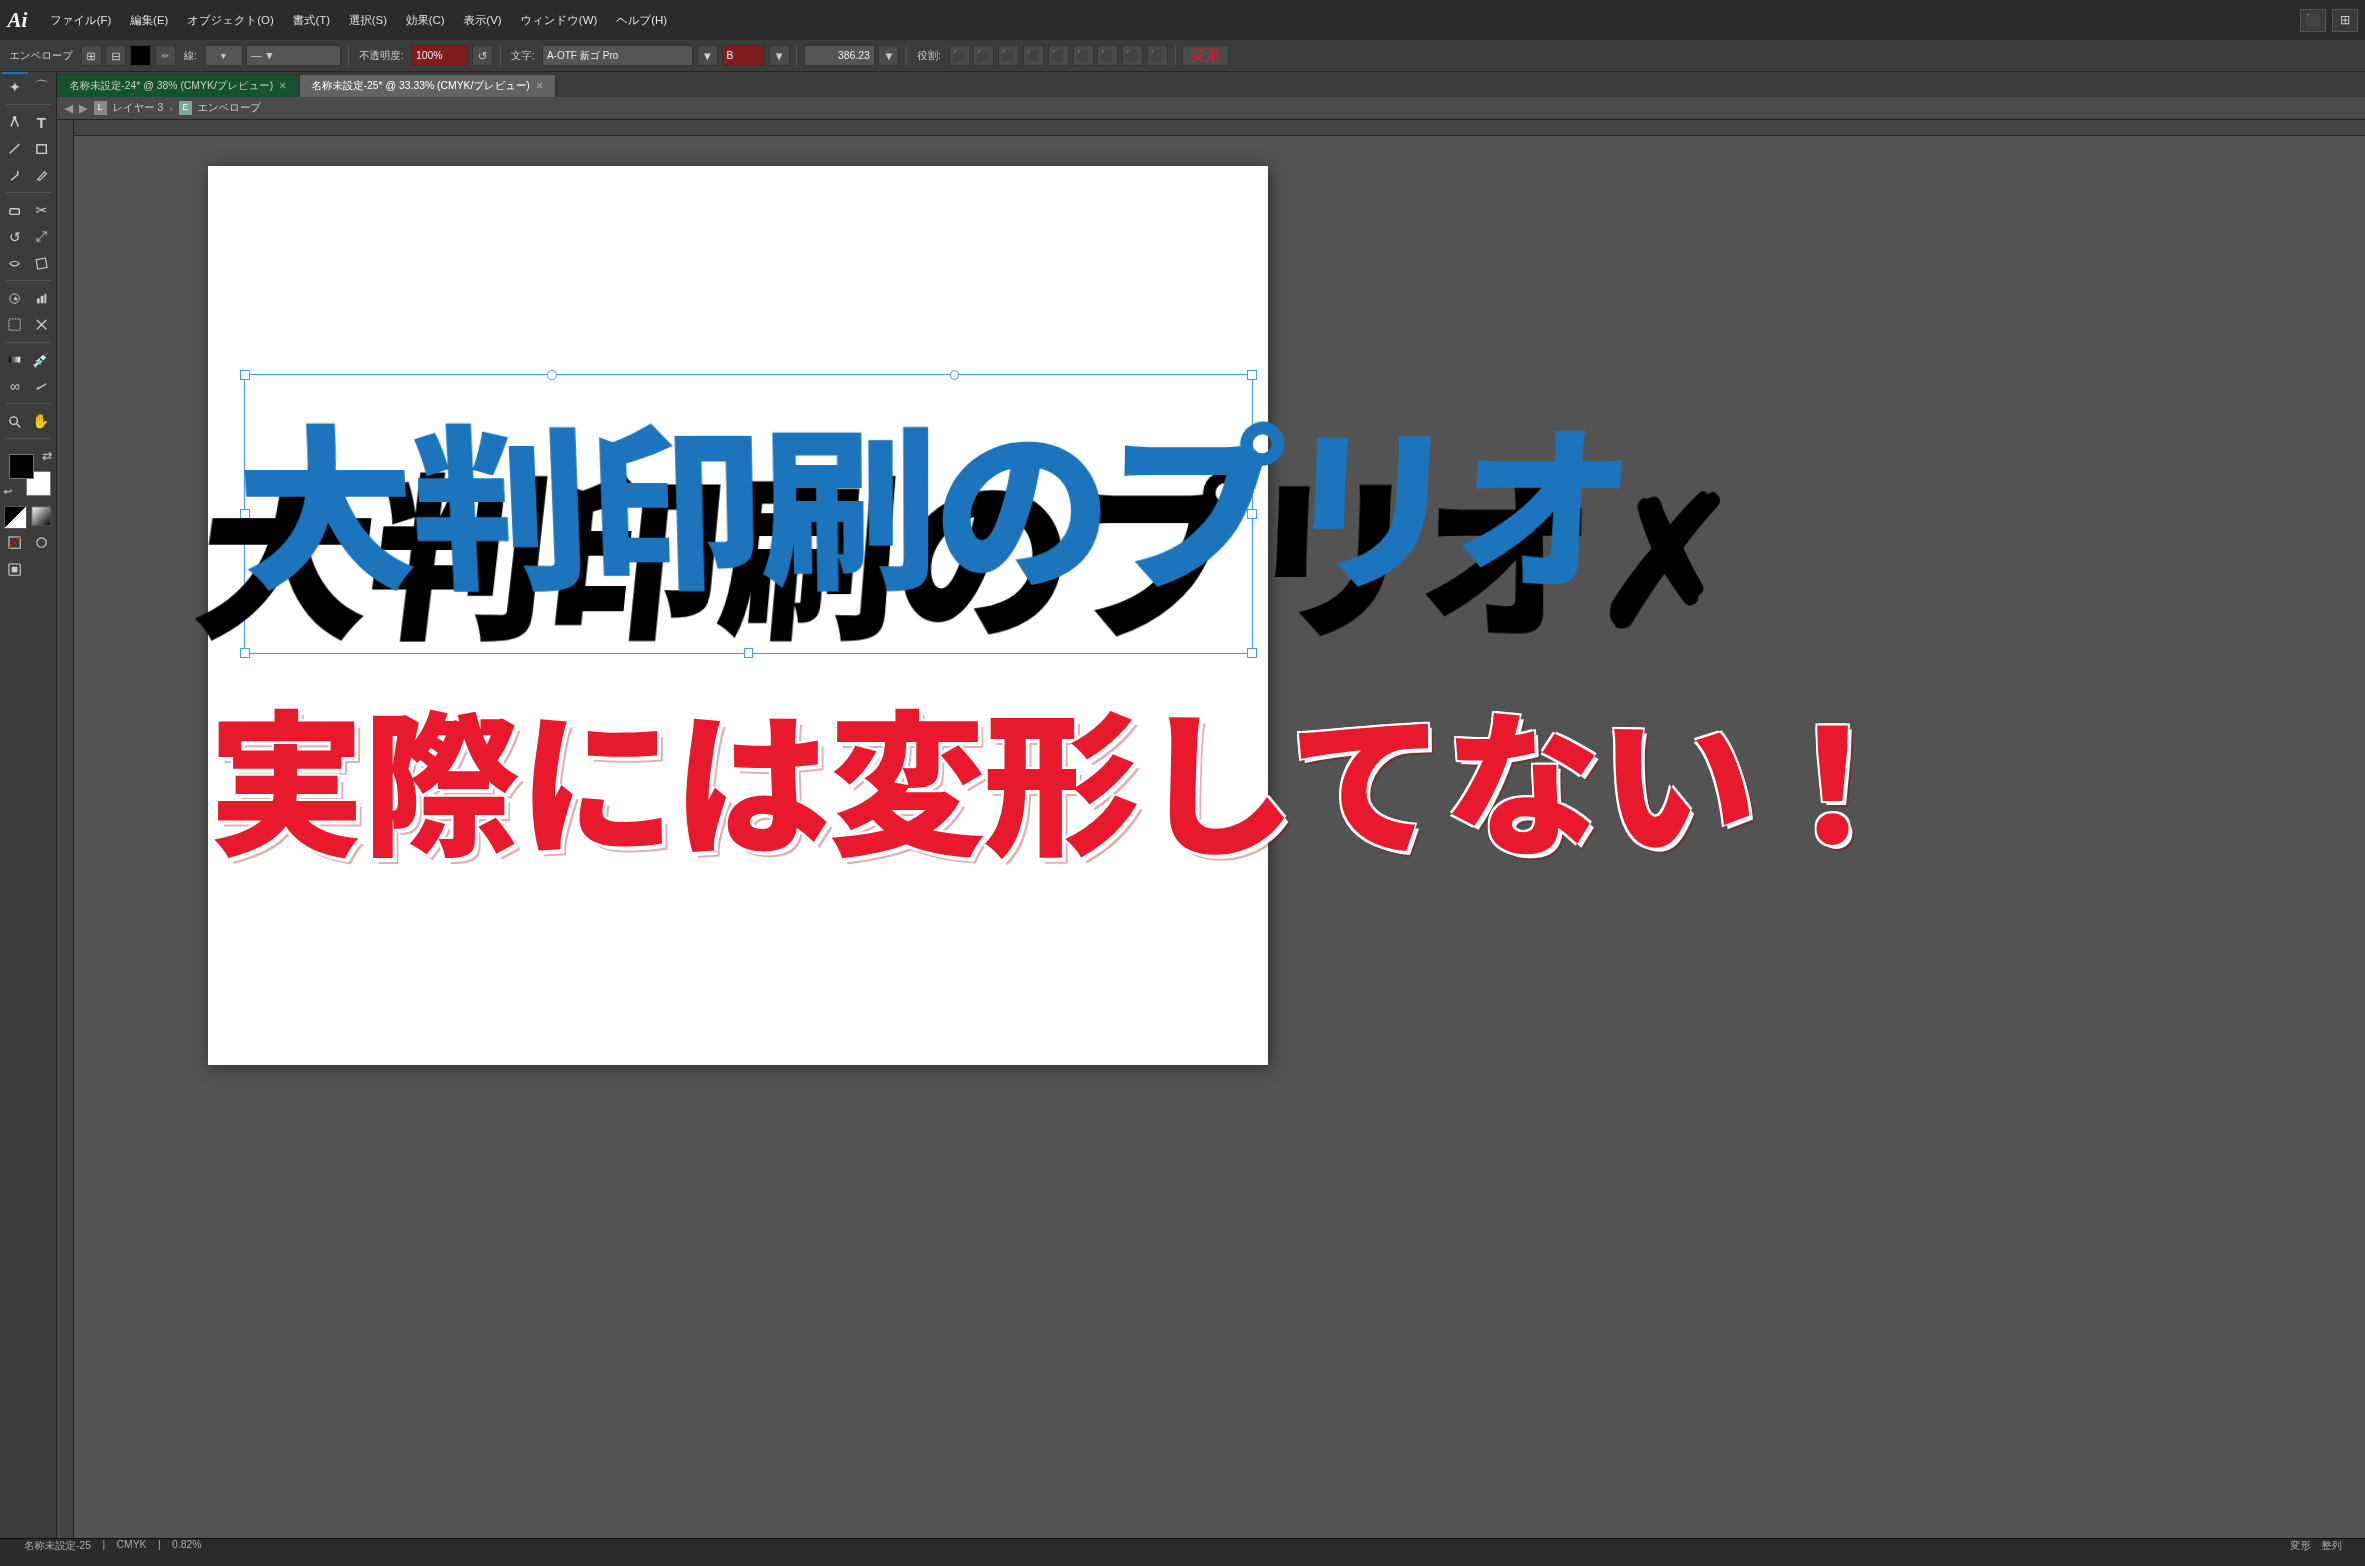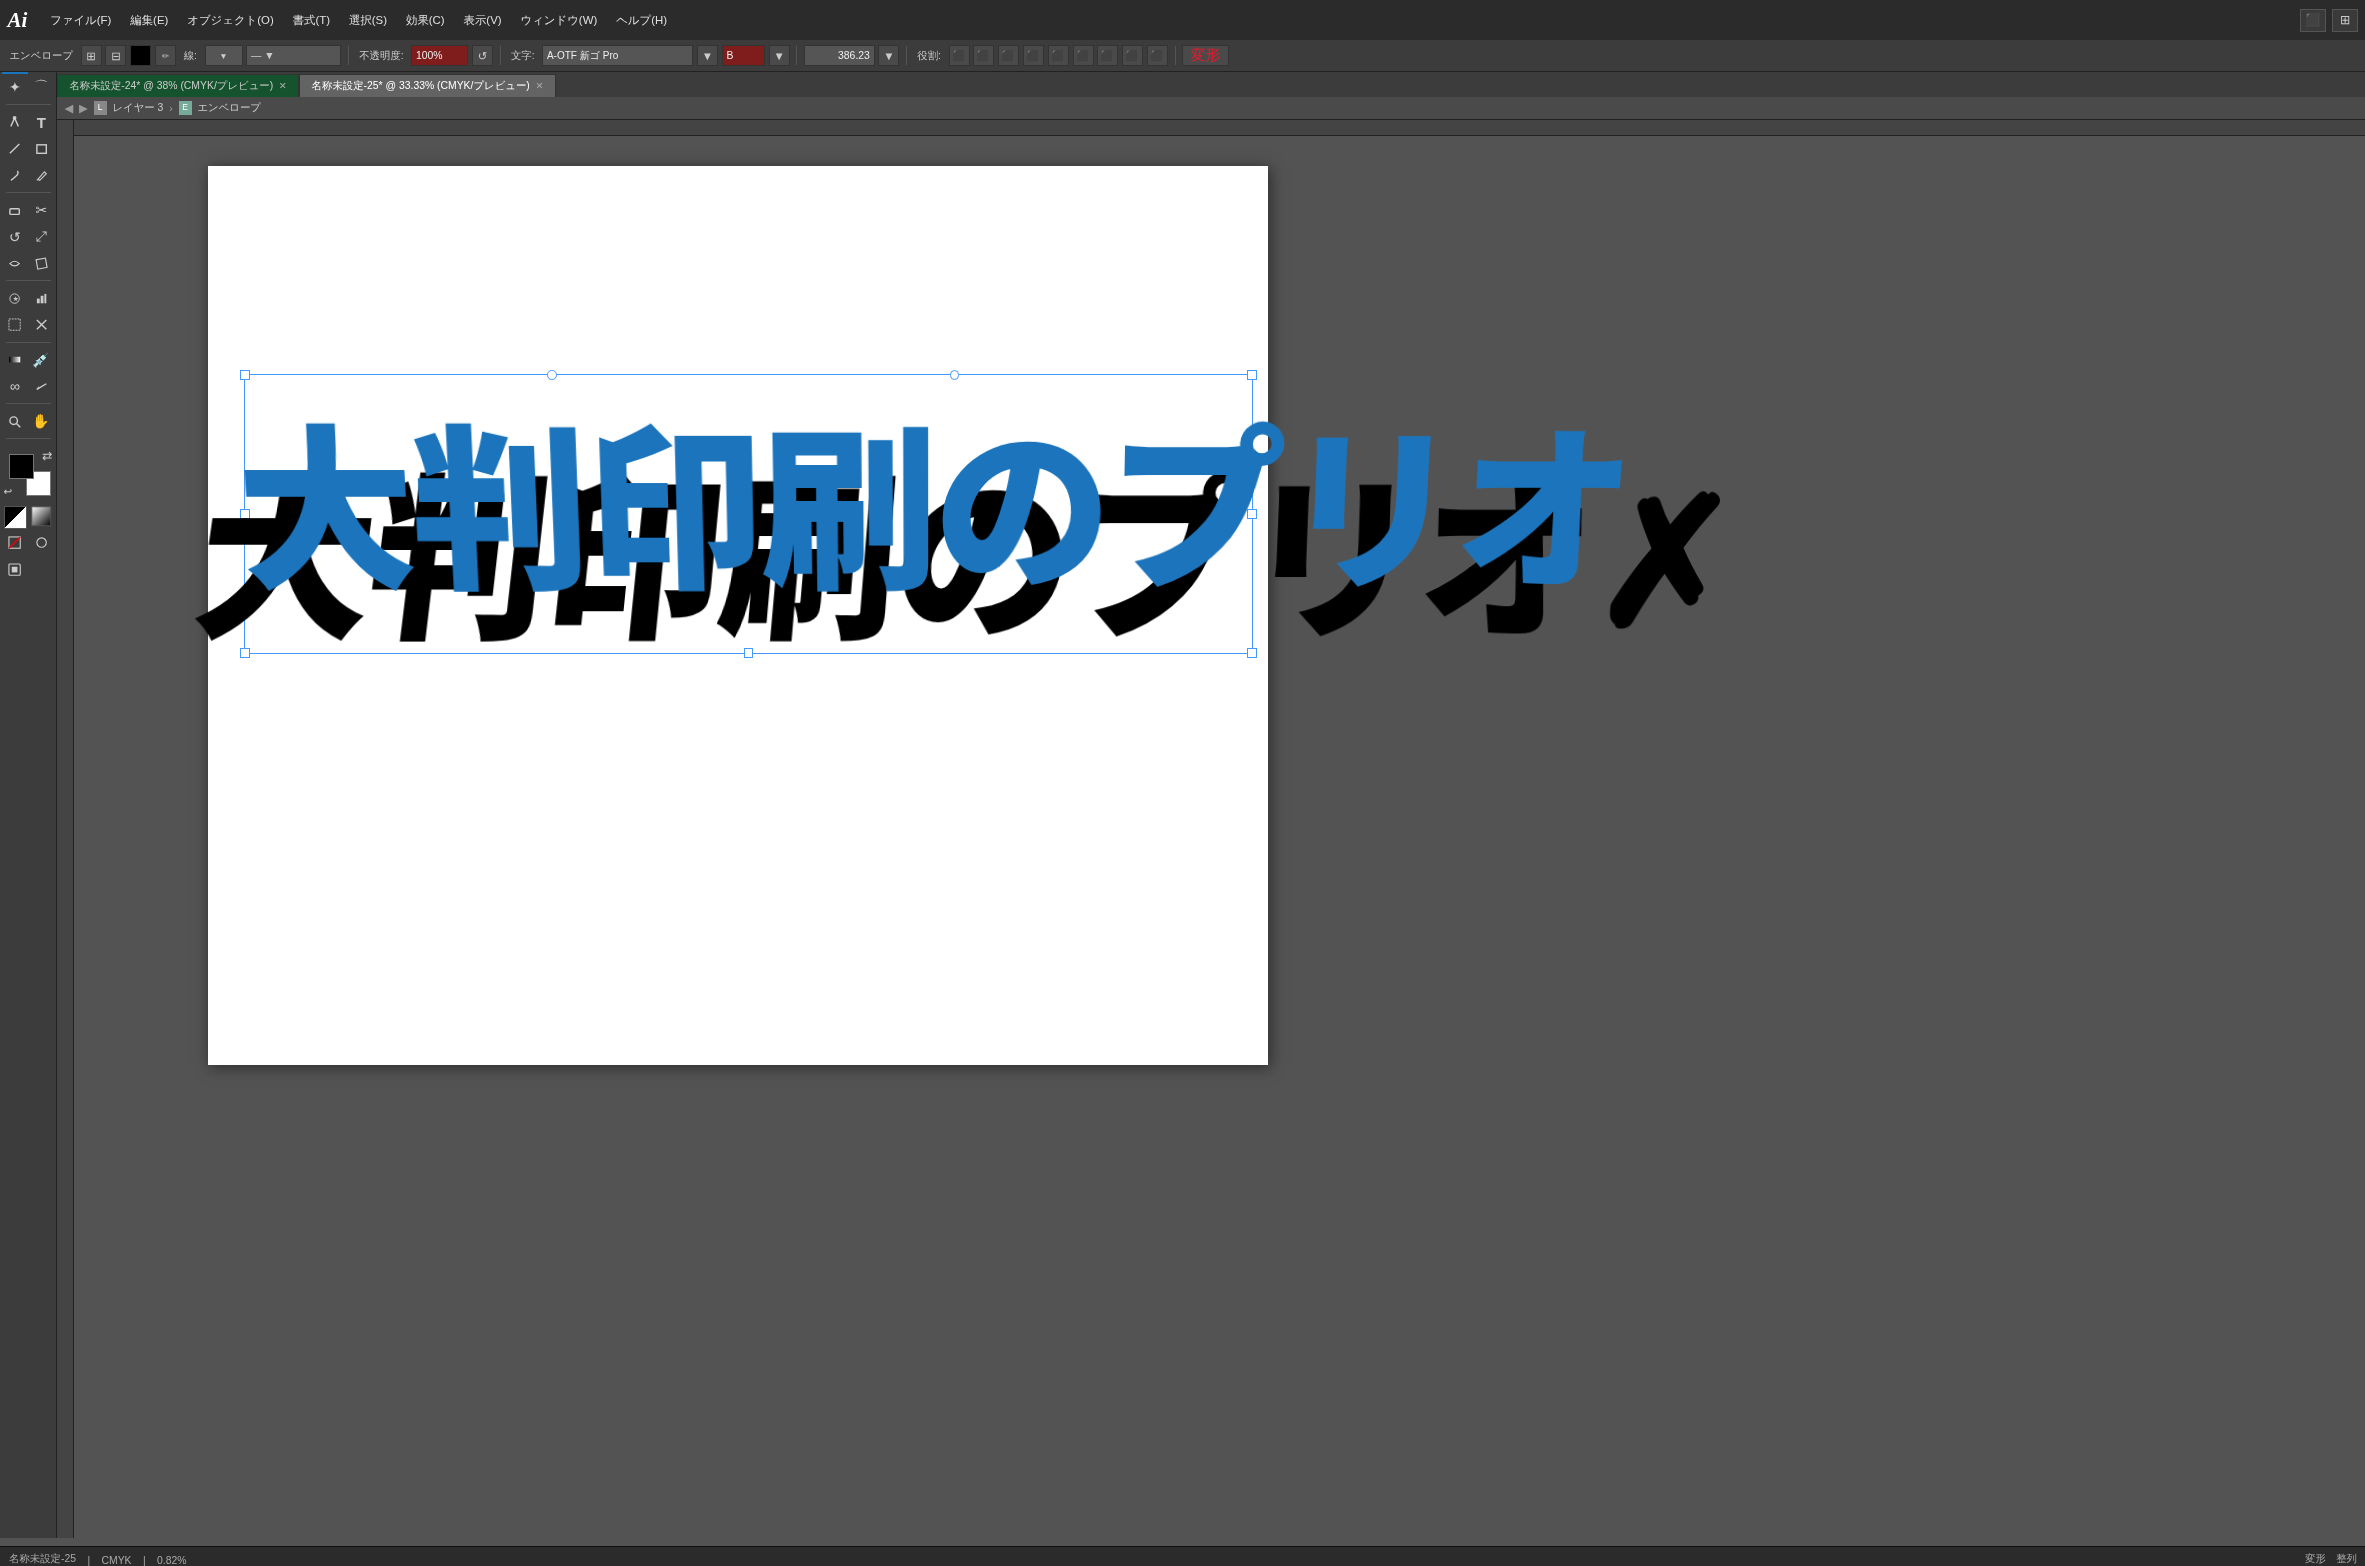--- a/index.html
+++ b/index.html
@@ -389,25 +389,25 @@
         -1.9px -1.9px 0 #fff,
         1.9px -1.9px 0 #fff,
         -1.9px 1.9px 0 #fff,
         5.7px 5.7px 0 rgba(150,0,0,0.3);
     }
 
     
     #status-bar {
       position: absolute;
       bottom: 0; left: 0; right: 0;
-      height: 20px;
+      height: 28px;
       background: #2b2b2b;
       display: flex;
-      align-items: flex-end;
-      padding: 0 9px;
+      align-items: flex-start;
+      padding: 0 24px;
       gap: 11.4px;
       border-top: 0.9px solid #111;
       z-index: 100;
     }
     .status-item {
       color: #aaa;
       font-size: 10.4px;
     }
 
     
@@ -728,20 +728,23 @@
       <div class="sel-handle br"></div>
     </div>
 
     <div id="main-text-container">
 
       <div class="text-layer-black">大判印刷のプリオ✗</div>
 
       <div class="text-layer-blue">大判印刷のプリオ</div>
     </div>
 
+    <div id="bottom-text-container">
+      <div class="bottom-text-red">実際には変形してない！</div>
+    </div>
 
   </div>
 </div>
 
 <div id="status-bar">
   <span class="status-item">名称未設定-25</span>
   <span class="status-item">|</span>
   <span class="status-item">CMYK</span>
   <span class="status-item">|</span>
   <span class="status-item">0.82%</span>

